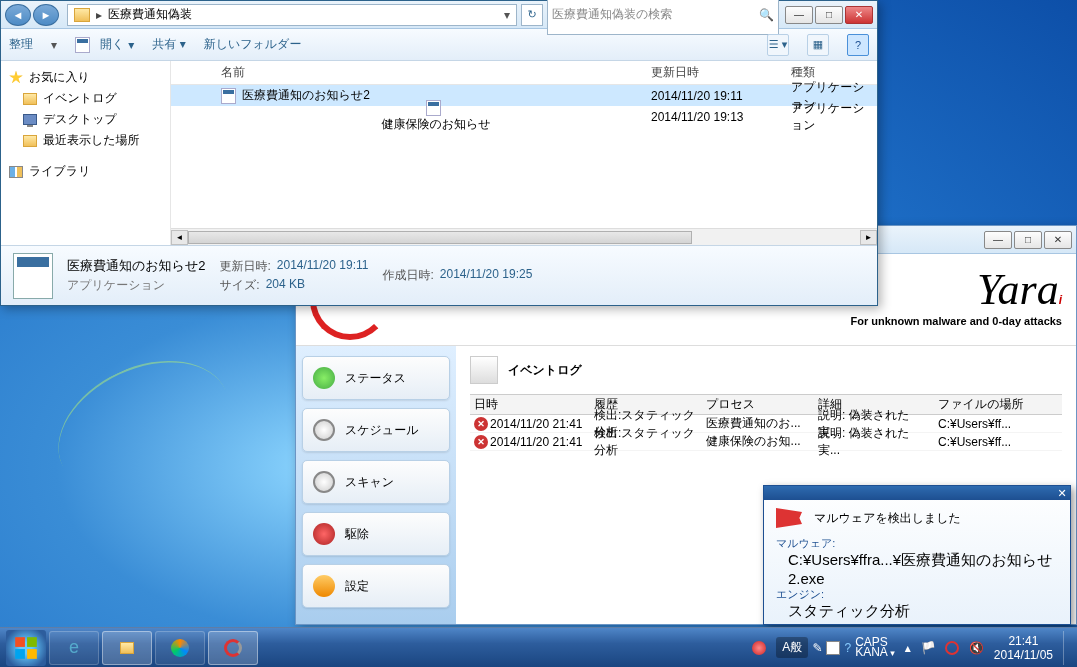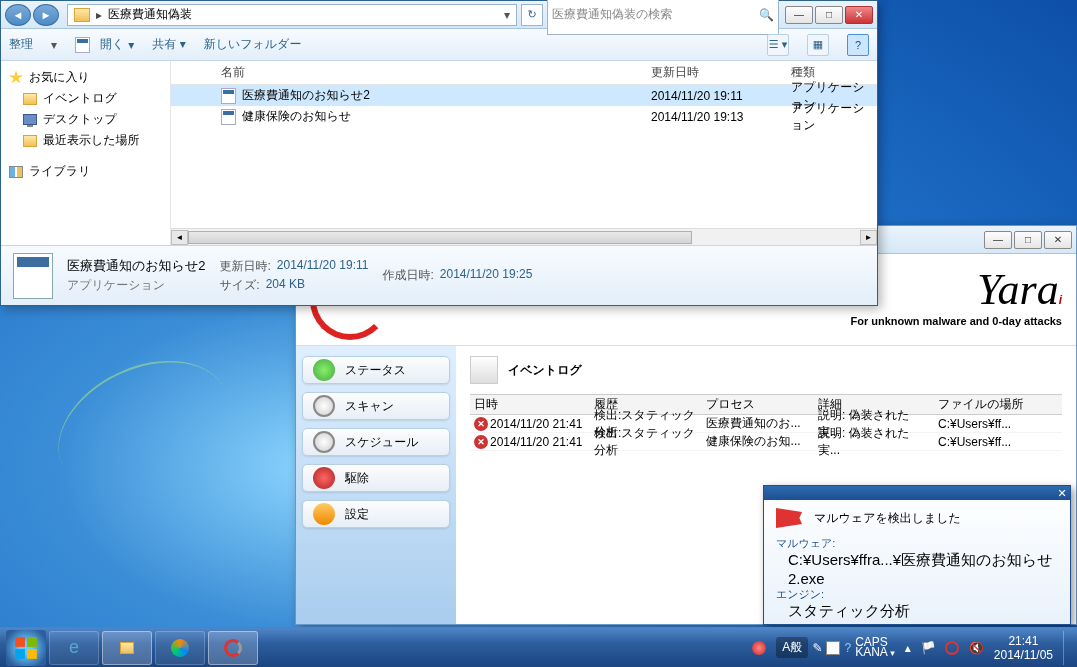--- a/index.html
+++ b/index.html
@@ -57,21 +57,21 @@
 .yarai .titlebar{background:linear-gradient(#eaf3fb,#d6e8f7);}
 .yarai-header{height:92px;background:#fff;border-bottom:1px solid #ddd;display:flex;align-items:center;padding:0 14px;gap:20px;position:relative;}
 .yarai-swirl{width:80px;height:80px;border:6px solid #d22;border-radius:50%;border-right-color:transparent;border-top-color:#aaa;}
 .yarai-menu{display:flex;gap:14px;color:#1d4f91;font-size:11px;align-self:flex-start;margin-top:6px;}
 .yarai-logo{position:absolute;right:14px;top:10px;text-align:right;}
 .yarai-logo .name{font-size:44px;font-style:italic;font-family:Georgia,serif;}
 .yarai-logo .name b{color:#c00;}
 .yarai-logo .tag{font-weight:bold;font-size:11px;}
 .yarai-body{display:flex;height:calc(100% - 120px);}
 .yarai-nav{width:160px;background:linear-gradient(#dfefff,#a9cdee);padding:10px 0;}
-.ynav-btn{height:28px;margin:0 6px 8px;background:linear-gradient(#fdfdfd,#e6eef6);border:1px solid #b8d0e6;border-radius:5px;display:flex;align-items:center;gap:10px;padding:0 10px;box-shadow:0 1px 2px rgba(0,0,0,0.1);}
+.ynav-btn{height:44px;margin:0 6px 8px;background:linear-gradient(#fdfdfd,#e6eef6);border:1px solid #b8d0e6;border-radius:5px;display:flex;align-items:center;gap:10px;padding:0 10px;box-shadow:0 1px 2px rgba(0,0,0,0.1);}
 .ynav-icon{width:22px;height:22px;border-radius:50%;}
 .ynav-icon.status{background:radial-gradient(#8e6,#4a4);}
 .ynav-icon.scan{background:radial-gradient(#fff,#ccc);border:2px solid #888;}
 .ynav-icon.sched{background:radial-gradient(#fff,#ccc);border:2px solid #888;}
 .ynav-icon.remove{background:radial-gradient(#f66,#a22);}
 .ynav-icon.settings{background:linear-gradient(#fc6,#e80);}
 .yarai-main{flex:1;padding:10px 14px;background:#fff;}
 .eventlog-title{font-size:17px;font-weight:bold;margin-bottom:10px;display:flex;align-items:center;gap:10px;}
 .el-icon{width:28px;height:28px;background:linear-gradient(#fff,#ddd);border:1px solid #ccc;}
 .event-table{border-top:1px solid #ccc;}
@@ -179,21 +179,21 @@
       </div>
       <div class="fl-row selected">
         <div class="colname" style="display:flex;align-items:center;">
             <span class="docicon"></span>
             <span>医療費通知のお知らせ2</span>
           </div>
         <div class="coldate">2014/11/20 19:11</div>
         <div class="coltype">アプリケーション</div>
       </div>
       <div class="fl-row">
-        <div class="colname" style="display:flex;align-items:center;">
+        <div class="colname" style="display:flex;align-items:center;flex-direction:column;">
             <span class="docicon"></span>
             <span>健康保険のお知らせ</span>
           </div>
         <div class="coldate">2014/11/20 19:13</div>
         <div class="coltype">アプリケーション</div>
       </div>
       <div class="scrollbar">
         <div class="sb-btn">◄</div>
         <div class="sb-track">
             <div class="sb-thumb"></div>
@@ -250,26 +250,26 @@
       <div class="tag">For unknown malware and 0-day attacks</div>
     </div>
   </div>
   <div class="yarai-body">
     <div class="yarai-nav">
       <div class="ynav-btn">
           <span class="ynav-icon status"></span>
           <span>ステータス</span>
         </div>
       <div class="ynav-btn">
+          <span class="ynav-icon sched"></span>
+          <span>スケジュール</span>
+        </div>
+      <div class="ynav-btn">
           <span class="ynav-icon scan"></span>
           <span>スキャン</span>
-        </div>
-      <div class="ynav-btn">
-          <span class="ynav-icon sched"></span>
-          <span>スケジュール</span>
         </div>
       <div class="ynav-btn">
           <span class="ynav-icon remove"></span>
           <span>駆除</span>
         </div>
       <div class="ynav-btn">
           <span class="ynav-icon settings"></span>
           <span>設定</span>
         </div>
     </div>

